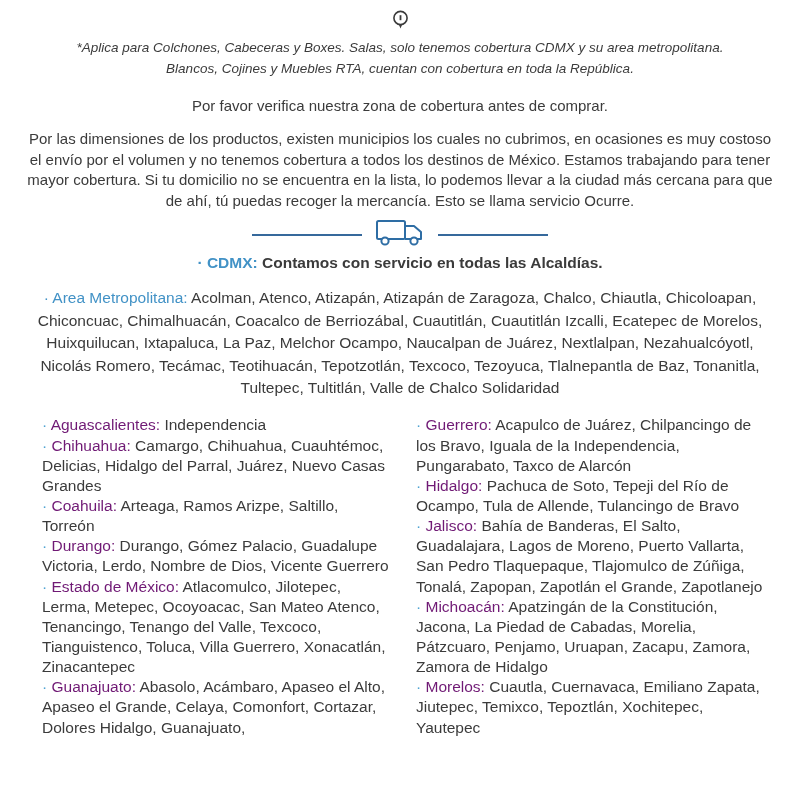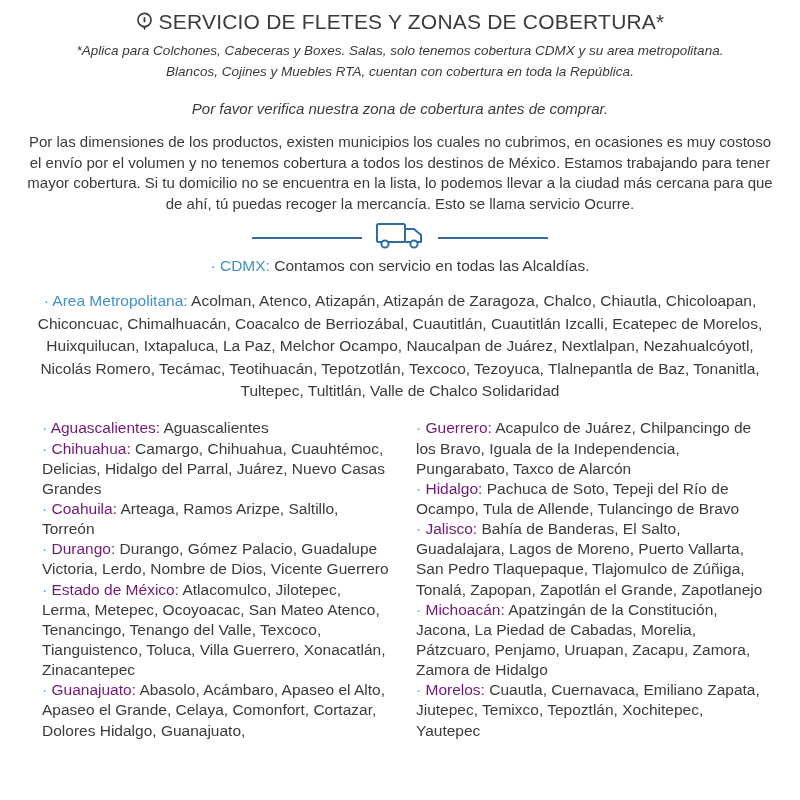--- a/index.html
+++ b/index.html
@@ -18,37 +18,37 @@
   }
   .pin-svg { display: block; }
 
   .subtitle {
     text-align: center; font-style: italic;
     font-size: 13.5px; line-height: 1.55;
     max-width: 680px; margin: 7px auto 8px;
   }
 
   .verify {
-    text-align: center; font-style: italic;
+    text-align: center; 
     font-size: 15px; margin-top: 17px;
   }
 
   .paragraph {
     text-align: center;
     font-size: 15px; line-height: 1.38;
     max-width: 752px; margin: 2px auto 0;
   }
 
   .divider {
     display: flex; align-items: center; justify-content: center;
     gap: 12px; margin-top: 5px; height: 36px;
   }
   .divider .line { width: 110px; height: 2px; background: #36699c; }
 
-  .cdmx-line { text-align: center; font-size: 15.5px; margin-top: 1px; }
+  .cdmx-line { text-align: center; font-size: 15.5px; margin-top: 1px; font-weight: bold; }
   .metro-block {
     text-align: center; font-size: 15.5px; line-height: 1.45;
     margin: 2px auto 16px; max-width: 756px;
   }
 
   .accent-mid { color: #4292c6; }
   .bullet { color: #4292c6; }
 
   .columns {
     display: flex; gap: 26px;
@@ -65,21 +65,20 @@
 <div class="page">
 
   <div class="title-row">
     <span>
       <svg class="pin-svg" width="17" height="21" viewBox="0 0 17 21">
         <circle cx="8.5" cy="8" r="6.6" fill="none" stroke="#3b3b3b" stroke-width="1.6"></circle>
         <line x1="8.5" y1="5.2" x2="8.5" y2="10.2" stroke="#3b3b3b" stroke-width="1.8"></line>
         <path d="M6.6 14 L8.5 18.6 L10.4 14 Z" fill="#3b3b3b"></path>
       </svg>
     </span>
-    <span>SERVICIO DE FLETES Y ZONAS DE COBERTURA*</span>
   </div>
 
   <p class="subtitle">*Aplica para Colchones, Cabeceras y Boxes. Salas, solo tenemos cobertura CDMX y su area metropolitana. Blancos, Cojines y Muebles RTA, cuentan con cobertura en toda la República.</p>
 
   <p class="verify">Por favor verifica nuestra zona de cobertura antes de comprar.</p>
 
   <p class="paragraph">Por las dimensiones de los productos, existen municipios los cuales no cubrimos, en ocasiones es muy costoso el envío por el volumen y no tenemos cobertura a todos los destinos de México. Estamos trabajando para tener mayor cobertura.  Si tu domicilio no se encuentra en la lista, lo podemos llevar a la ciudad más cercana para que de ahí, tú puedas recoger la mercancía.  Esto se llama servicio Ocurre.</p>
 
   <div class="divider">
     <span class="line"></span>
@@ -105,21 +104,21 @@
     <span class="accent-mid">Area Metropolitana:</span>
     <span>Acolman, Atenco, Atizapán, Atizapán de Zaragoza, Chalco, Chiautla, Chicoloapan, Chiconcuac, Chimalhuacán, Coacalco de Berriozábal, Cuautitlán, Cuautitlán Izcalli, Ecatepec de Morelos, Huixquilucan, Ixtapaluca, La Paz, Melchor Ocampo, Naucalpan de Juárez, Nextlalpan, Nezahualcóyotl, Nicolás Romero, Tecámac, Teotihuacán, Tepotzotlán, Texcoco, Tezoyuca, Tlalnepantla de Baz, Tonanitla, Tultepec, Tultitlán, Valle de Chalco Solidaridad</span>
   </p>
 
   <div class="columns">
 
     <div class="col">
       <p class="item">
         <span class="bullet">·</span>
         <span class="state-label">Aguascalientes:</span>
-        <span>Aguascalientes</span>
+        <span>Independencia</span>
       </p>
       <p class="item">
         <span class="bullet">·</span>
         <span class="state-label">Chihuahua:</span>
         <span>Camargo, Chihuahua, Cuauhtémoc, Delicias, Hidalgo del Parral, Juárez, Nuevo Casas Grandes</span>
       </p>
       <p class="item">
         <span class="bullet">·</span>
         <span class="state-label">Coahuila:</span>
         <span>Arteaga, Ramos Arizpe, Saltillo, Torreón</span>

